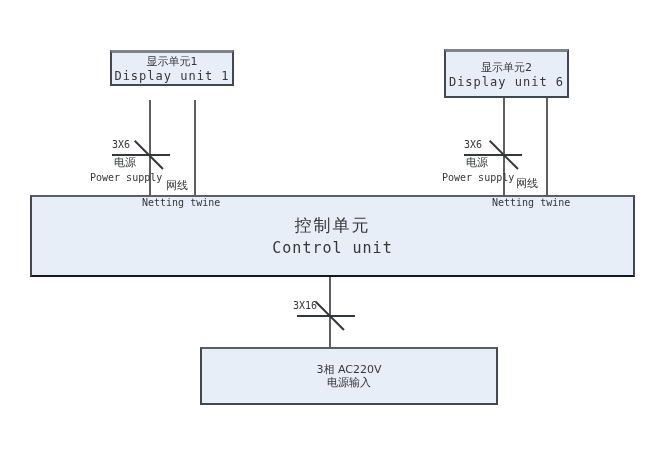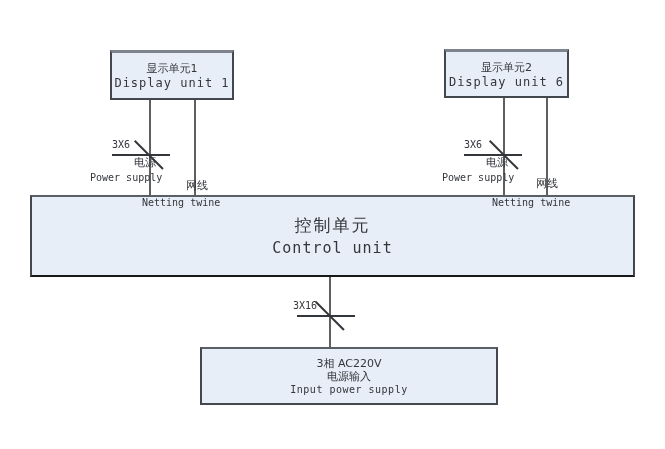--- a/index.html
+++ b/index.html
@@ -27,59 +27,58 @@
   .node .zh{font-family:"DejaVu Sans","Liberation Sans",sans-serif;font-size:11px;line-height:15px;}
   .node .en{font-size:12px;line-height:14px;letter-spacing:1px;white-space:nowrap;}
   .node.control{border-top:2px solid #5a5f66;border-bottom:2px solid #17181a;}
   .node.control .zh{font-size:17px;letter-spacing:2px;line-height:24px;}
   .node.control .en{font-size:15px;line-height:22px;letter-spacing:1px;}
   .node.power{border-top:2px solid #5a5f66;}
   .node.power .zh{font-size:11px;line-height:13px;}
   .node.power .en{font-size:10px;line-height:13px;letter-spacing:0.5px;}
   
   .lbl{position:absolute;white-space:nowrap;z-index:3;font-size:10px;line-height:11px;}
-  .lbl.zh{font-family:"DejaVu Sans","Liberation Sans",sans-serif;font-size:11px;line-height:12px;margin-left:20px;}
+  .lbl.zh{font-family:"DejaVu Sans","Liberation Sans",sans-serif;font-size:11px;line-height:12px;}
 </style>
 </head>
 <body>
 
 <div class="canvas">
 
   <div class="w" style="left:149px;top:100px;height:95px;"></div>
   <div class="w" style="left:194px;top:100px;height:95px;"></div>
   <div class="w" style="left:503px;top:98px;height:97px;"></div>
   <div class="w" style="left:546px;top:98px;height:97px;"></div>
   <div class="w" style="left:329px;top:277px;height:70px;"></div>
 
   <div class="tick" style="left:112px;top:154px;width:58px;"></div>
   <div class="slash" style="left:129px;top:154px;"></div>
   <div class="tick" style="left:464px;top:154px;width:58px;"></div>
   <div class="slash" style="left:484px;top:154px;"></div>
   <div class="tick" style="left:297px;top:315px;width:58px;"></div>
   <div class="slash" style="left:310px;top:315px;"></div>
 
-  <div class="node" style="left:110px;top:50px;width:124px;height:50px;">
+  <div class="node" style="left:110px;top:50px;width:124px;height:36px;">
     <div class="zh">显示单元1</div>
     <div class="en">Display unit 1</div>
   </div>
 
   <div class="node" style="left:444px;top:49px;width:125px;height:49px;">
     <div class="zh">显示单元2</div>
     <div class="en">Display unit 6</div>
   </div>
 
   <div class="node control" style="left:30px;top:195px;width:605px;height:82px;">
     <div class="zh">控制单元</div>
     <div class="en">Control unit</div>
   </div>
 
   <div class="node power" style="left:180px;top:347px;width:298px;height:58px;margin-left:20px;">
     <div class="zh">3相 AC220V</div>
     <div class="zh">电源输入</div>
-    <div class="en">Input power supply</div>
   </div>
 
   <div class="lbl" style="left:112px;top:139px;">3X6</div>
   <div class="lbl zh" style="left:114px;top:157px;">电源</div>
   <div class="lbl" style="left:90px;top:172px;">Power supply</div>
   <div class="lbl zh" style="left:166px;top:180px;">网线</div>
   <div class="lbl" style="left:142px;top:197px;">Netting twine</div>
 
   <div class="lbl" style="left:464px;top:139px;">3X6</div>
   <div class="lbl zh" style="left:466px;top:157px;">电源</div>

